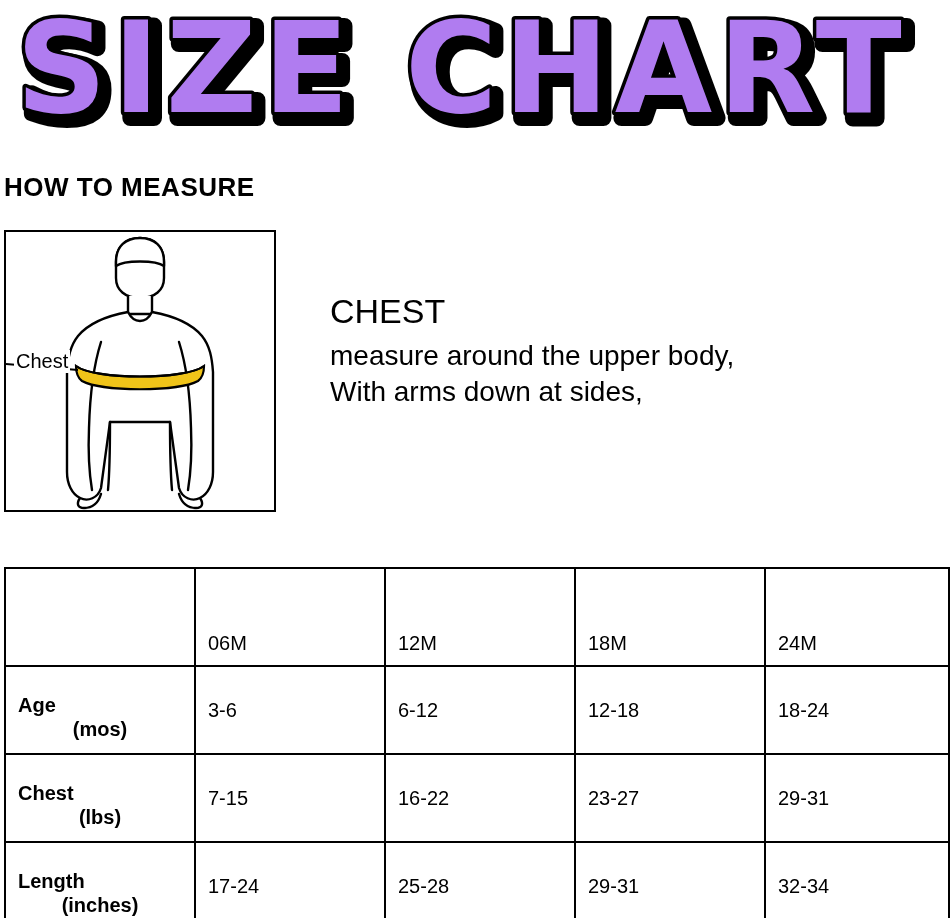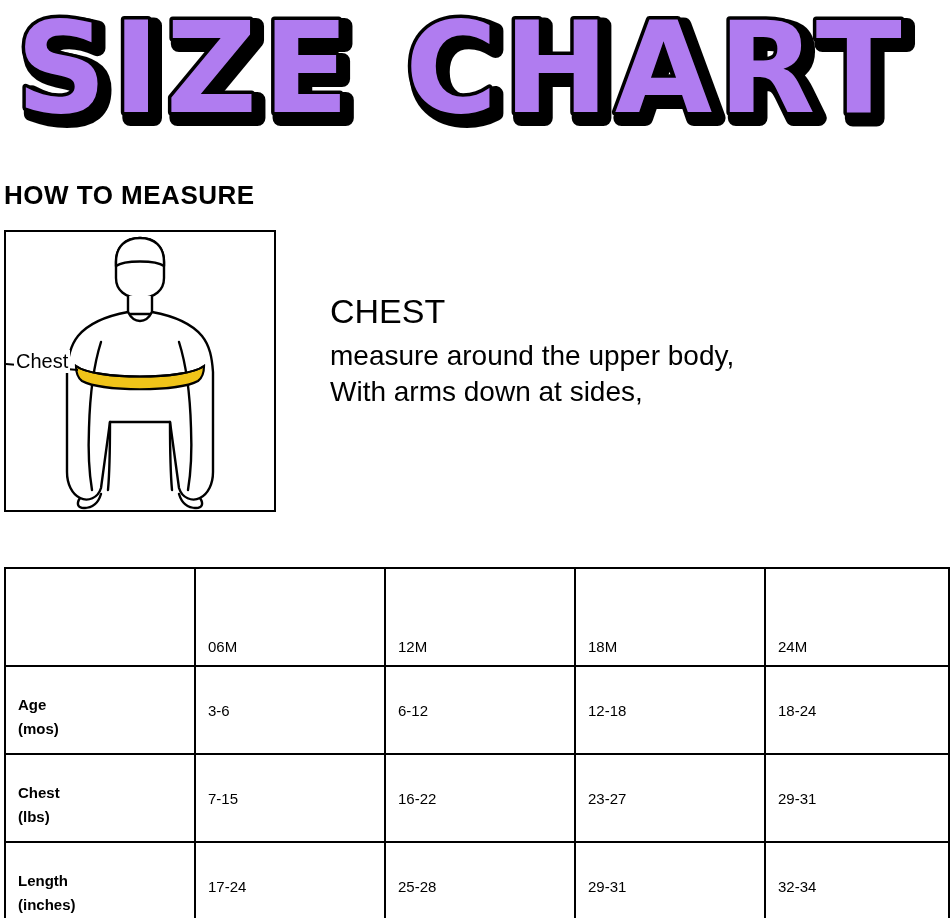--- a/index.html
+++ b/index.html
@@ -25,21 +25,21 @@
     height: 150px;
   }
   .title-svg {
     display: block;
   }
 
   
   .how-to {
     position: absolute;
     left: 4px;
-    top: 180px;
+    top: 172px;
     font-size: 26px;
     font-weight: bold;
     letter-spacing: 0.5px;
     font-family: "Liberation Sans", sans-serif;
   }
 
   
   .figure-box {
     position: absolute;
     left: 4px;
@@ -92,40 +92,40 @@
     top: 567px;
     width: 944px;
     border-collapse: collapse;
     table-layout: fixed;
     font-family: "Liberation Sans", sans-serif;
   }
   table.size-table td {
     border: 2px solid #000;
     vertical-align: middle;
     padding: 0 12px;
-    font-size: 15px;
+    font-size: 20px;
     height: 86px;
   }
   table.size-table tr.header-row td {
     height: 86px;
     vertical-align: bottom;
     padding-bottom: 10px;
   }
   td.corner-cell {
     border: none;
   }
   td.row-head {
     font-weight: bold;
     font-size: 20px;
     line-height: 24px;
     vertical-align: top;
     padding-top: 10px;
   }
   td.row-head .rh-l1 { display: block; margin-top: 14px; }
-  td.row-head .rh-l2 { display: block; }
+  td.row-head .rh-l2 { display: block; text-align: center; }
   td.value-cell {
     vertical-align: bottom;
     padding-bottom: 14px;
   }
   .col-0 { width: 190px; }
   .col-1 { width: 190px; }
   .col-2 { width: 190px; }
   .col-3 { width: 190px; }
   .col-4 { width: 184px; }
 </style>

